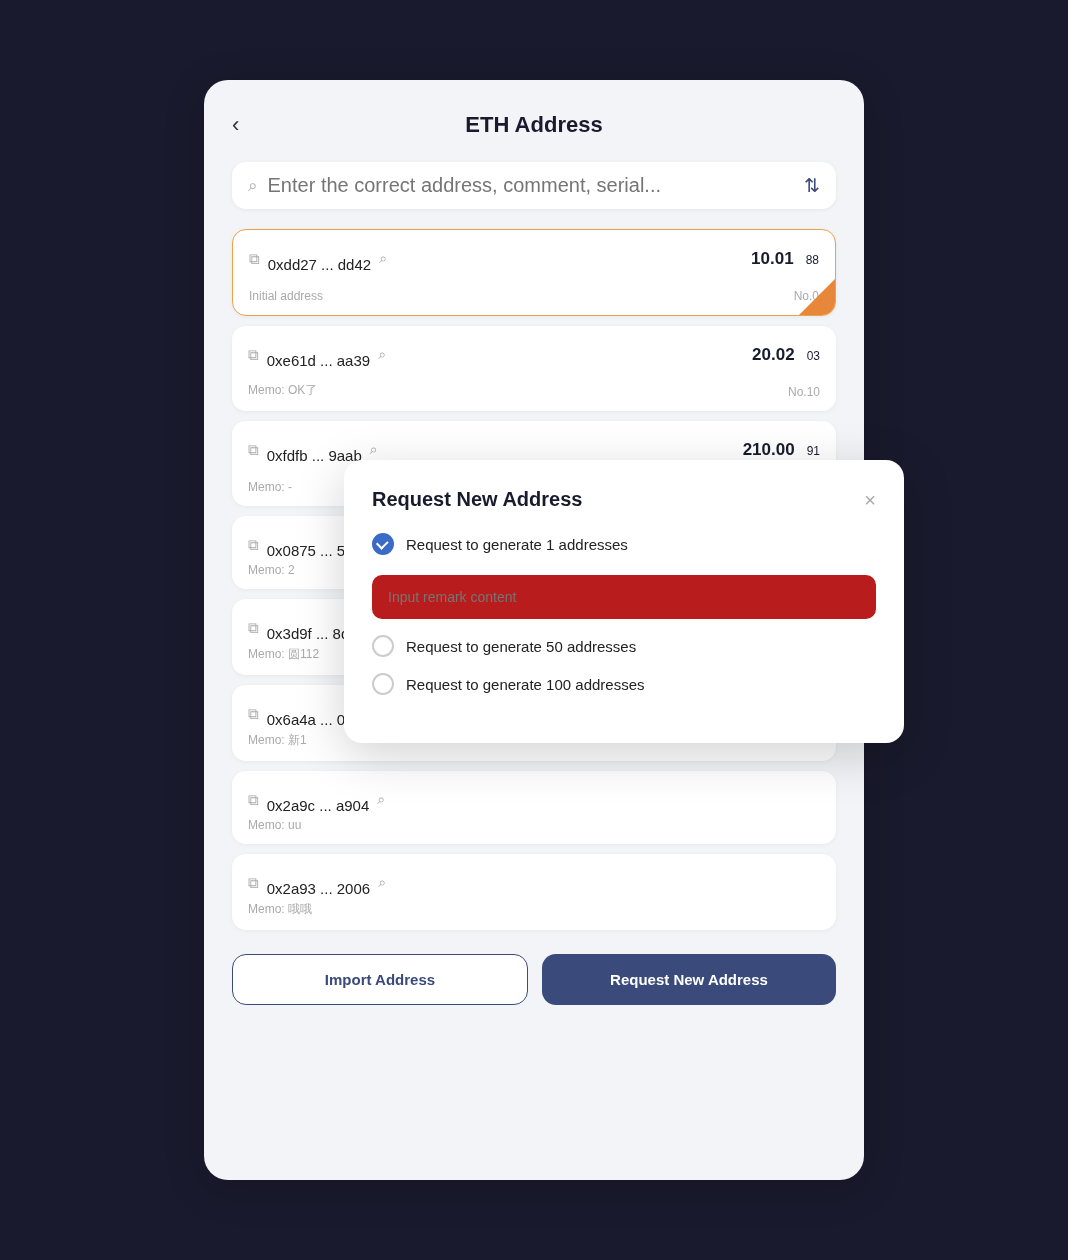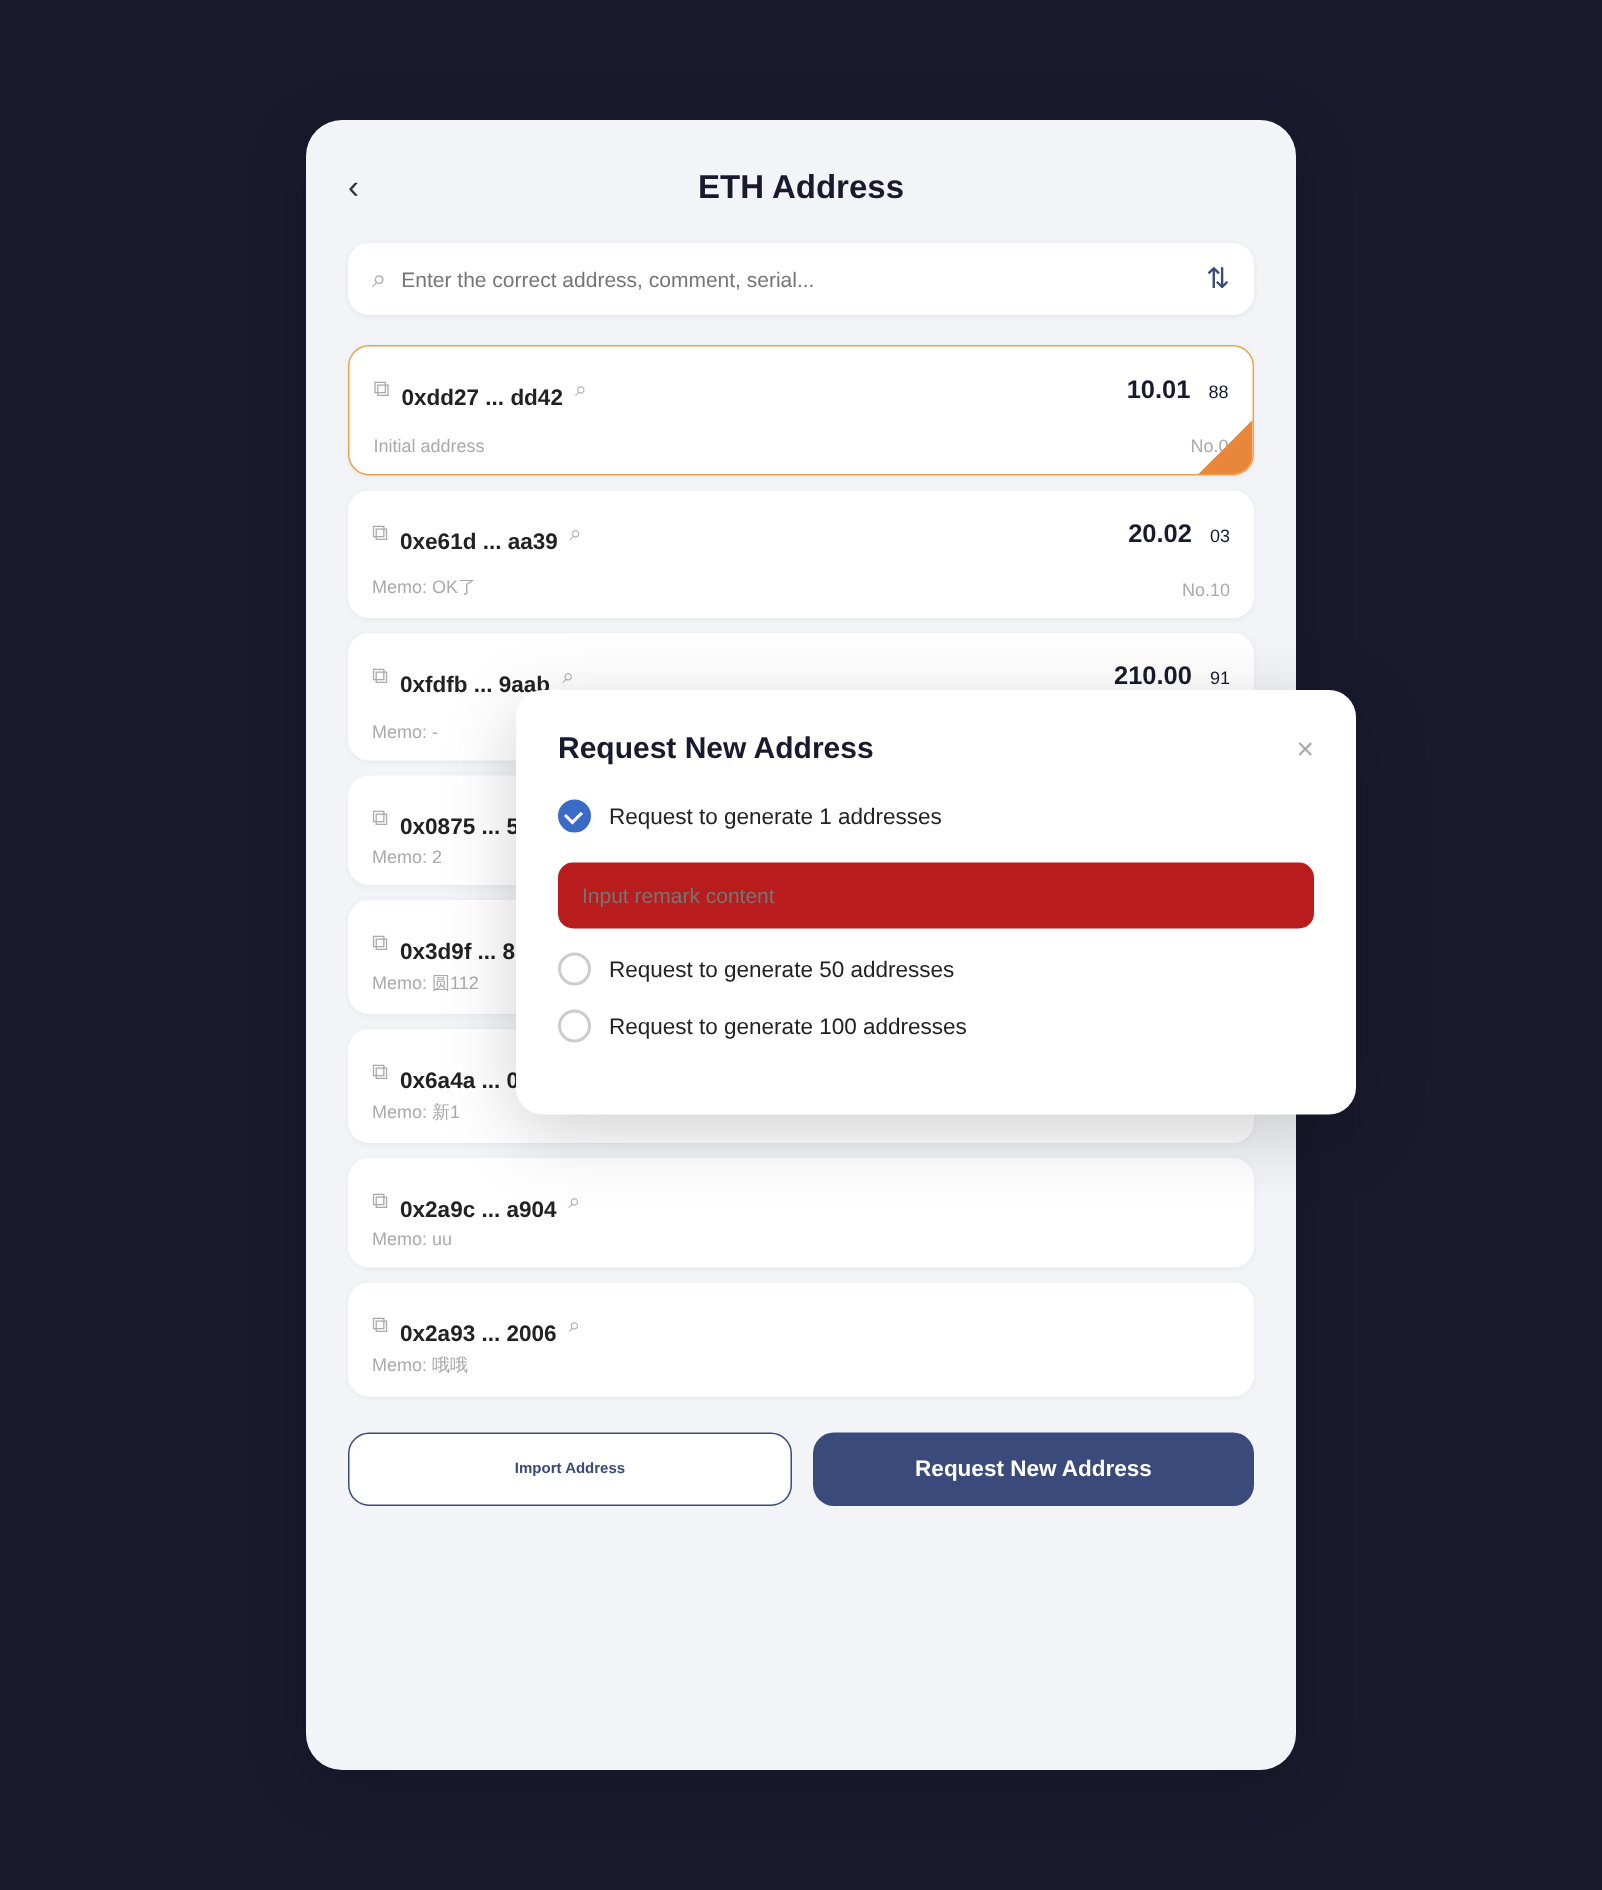--- a/index.html
+++ b/index.html
@@ -61,21 +61,21 @@
 
     .search-icon-wrap {
       color: #aaa;
       font-size: 17px;
     }
 
     .search-input {
       flex: 1;
       border: none;
       outline: none;
-      font-size: 14px;
+      font-size: 20px;
       color: #aaa;
       background: transparent;
     }
 
     .filter-icon {
       color: #3a4a7a;
       font-size: 19px;
       cursor: pointer;
     }
 
@@ -113,21 +113,21 @@
 
     .copy-icon {
       color: #aaa;
       font-size: 15px;
       cursor: pointer;
     }
 
     .address-text {
       font-size: 15px;
       color: #222;
-      font-weight: 700;
+      font-weight: 400;
       margin-top: 12px;
     }
 
     .search-small-icon {
       color: #aaa;
       font-size: 14px;
       cursor: pointer;
     }
 
     .amount-wrap {
@@ -181,21 +181,21 @@
       margin-top: 24px;
     }
 
     .btn-import {
       flex: 1;
       padding: 16px;
       border: 1.5px solid #3a4a7a;
       border-radius: 14px;
       background: white;
       color: #3a4a7a;
-      font-size: 10px;
+      font-size: 15px;
       font-weight: 600;
       cursor: pointer;
     }
 
     .btn-request {
       flex: 1;
       padding: 16px;
       border: none;
       border-radius: 14px;
       background: #3a4a7a;

